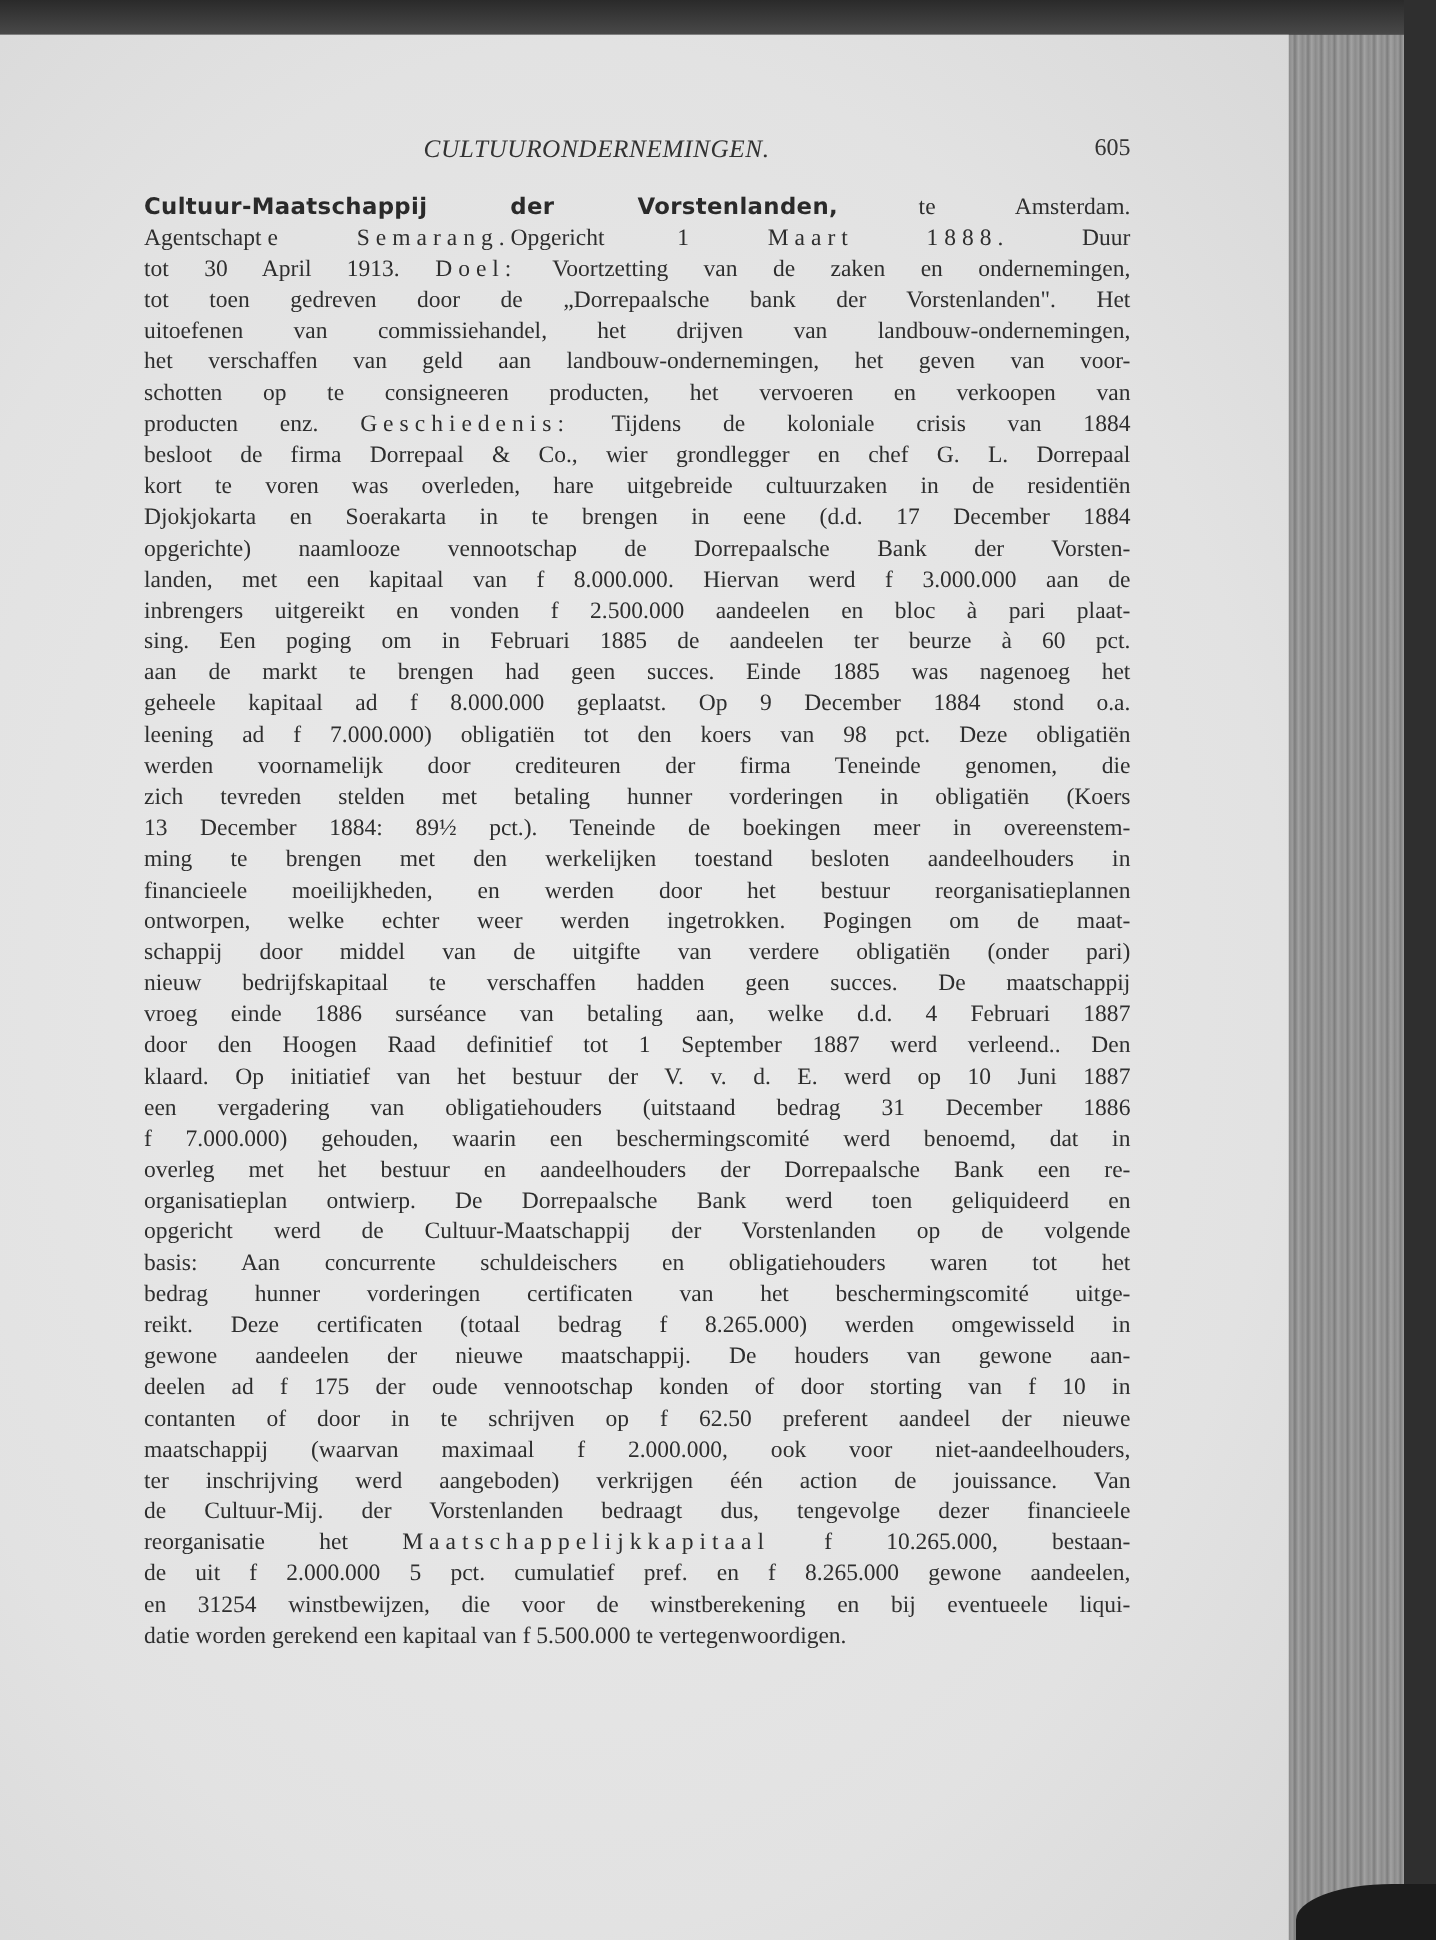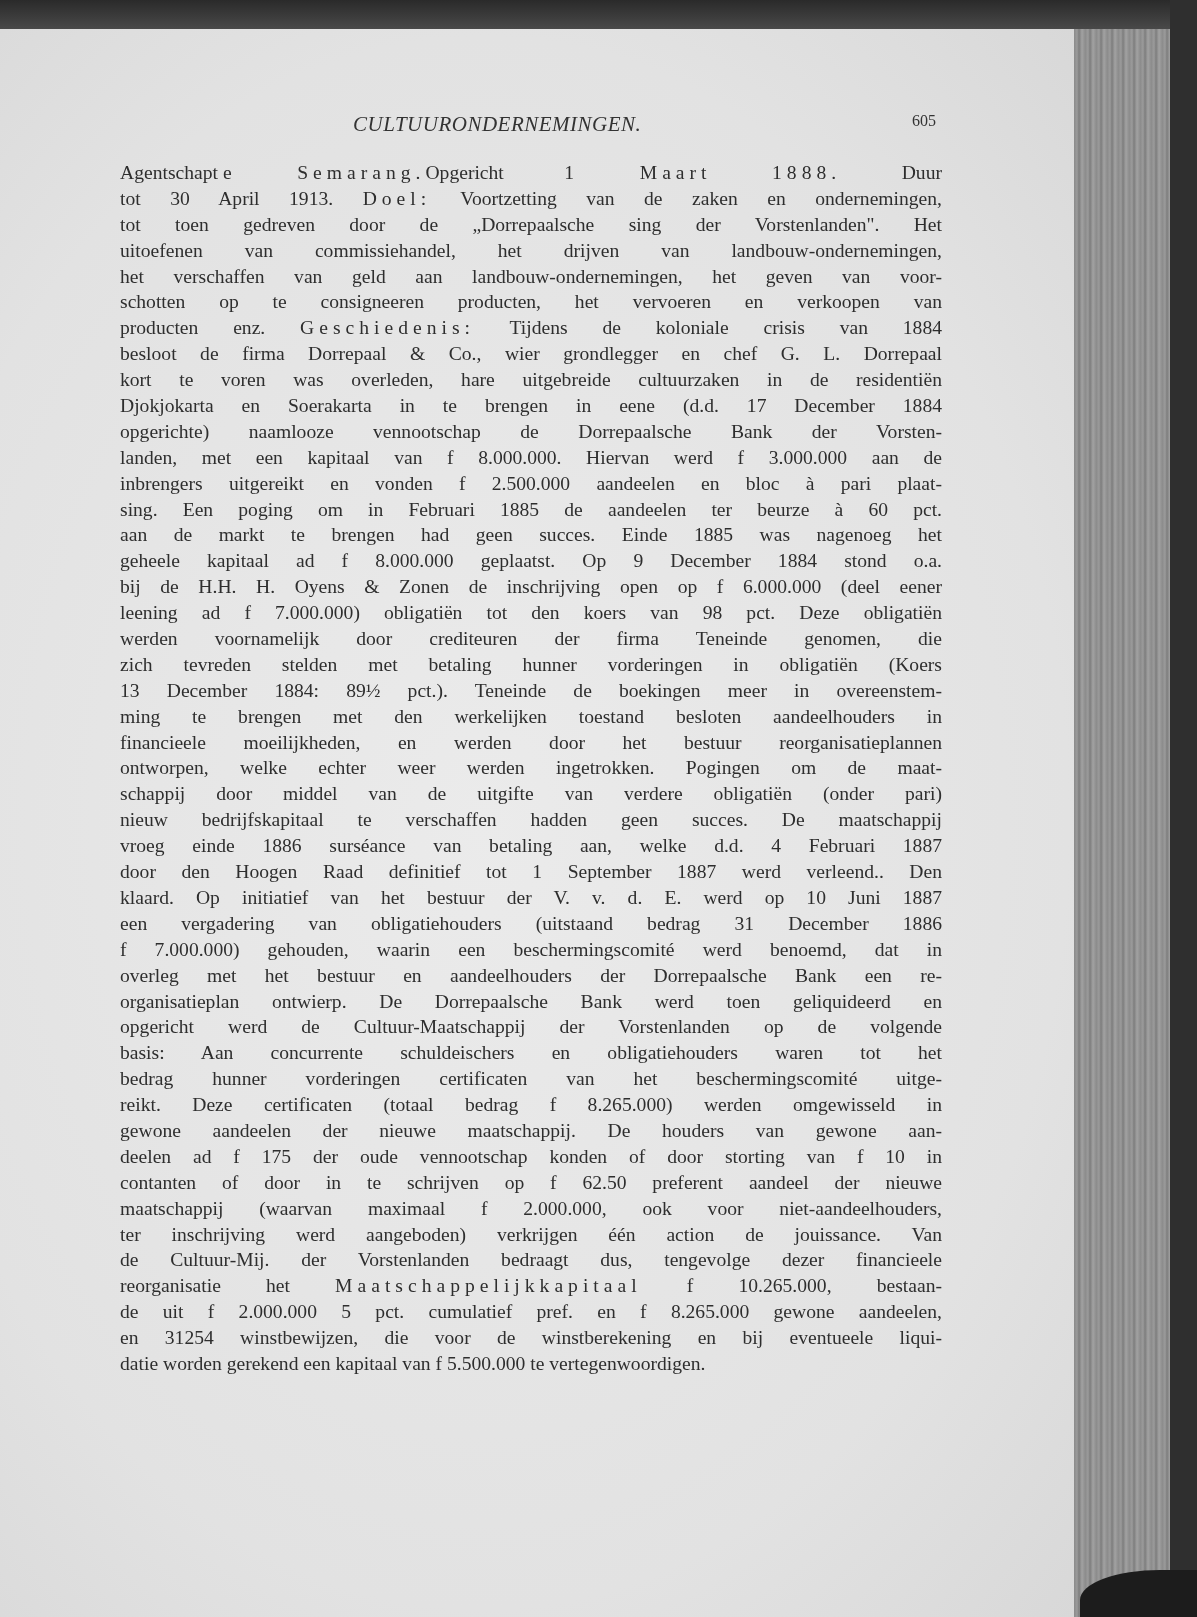--- a/index.html
+++ b/index.html
@@ -32,21 +32,21 @@
     }
     .running-head {
       position: absolute; top: 110px; left: 0; width: 1074px; height: 30px;
     }
     .running-title {
       position: absolute; left: 353px; top: 2px;
       font-style: italic; font-size: 21px; letter-spacing: 0.5px; color: #333;
     }
     .page-number {
       position: absolute; left: 912px; top: 2px;
-      font-size: 16px; color: #333;
+      font-size: 20px; color: #333;
     }
     .text-block {
       position: absolute; left: 120px; top: 160px; width: 822px;
       font-size: 19.6px; line-height: 25.9px; color: #2e2e2e;
       text-align: justify;
     }
     .line { display: block; white-space: nowrap; text-align-last: justify; text-align: justify; height: 25.9px; }
     .line.last { text-align-last: left; }
     .entry-title {
       font-family: "DejaVu Sans", "Liberation Sans", sans-serif;
@@ -62,38 +62,38 @@
 <div class="page-edges"></div>
 <div class="book-cover"></div>
 <div class="bottom-corner"></div>
 
 <div class="running-head">
   <span class="running-title">CULTUURONDERNEMINGEN.</span>
   <span class="page-number">605</span>
 </div>
 
 <div class="text-block">
+  <div class="line"><span class="entry-title">Cultuur-Maatschappij der Vorstenlanden,</span><span> te Amsterdam.</span></div>
   <div id="lines-container">
       <div class="line"><span>Agentschap</span><span class="spaced">te Semarang.</span><span>Opgericht</span><span class="spaced"> 1 Maart 1888. </span><span>Duur</span></div>
       <div class="line"><span>tot 30 April 1913. </span><span class="spaced">Doel:</span><span> Voortzetting van de zaken en ondernemingen,</span></div>
-      <div class="line"><span>tot toen gedreven door de „Dorrepaalsche sing der Vorstenlanden". Het</span></div>
+      <div class="line"><span>tot toen gedreven door de „Dorrepaalsche bank der Vorstenlanden". Het</span></div>
       <div class="line"><span>uitoefenen van commissiehandel, het drijven van landbouw-ondernemingen,</span></div>
       <div class="line"><span>het verschaffen van geld aan landbouw-ondernemingen, het geven van voor-</span></div>
       <div class="line"><span>schotten op te consigneeren producten, het vervoeren en verkoopen van</span></div>
       <div class="line"><span>producten enz. </span><span class="spaced">Geschiedenis:</span><span> Tijdens de koloniale crisis van 1884</span></div>
       <div class="line"><span>besloot de firma Dorrepaal &amp; Co., wier grondlegger en chef G. L. Dorrepaal</span></div>
       <div class="line"><span>kort te voren was overleden, hare uitgebreide cultuurzaken in de residentiën</span></div>
       <div class="line"><span>Djokjokarta en Soerakarta in te brengen in eene (d.d. 17 December 1884</span></div>
       <div class="line"><span>opgerichte) naamlooze vennootschap de Dorrepaalsche Bank der Vorsten-</span></div>
       <div class="line"><span>landen, met een kapitaal van f 8.000.000. Hiervan werd f 3.000.000 aan de</span></div>
       <div class="line"><span>inbrengers uitgereikt en vonden f 2.500.000 aandeelen en bloc à pari plaat-</span></div>
       <div class="line"><span>sing. Een poging om in Februari 1885 de aandeelen ter beurze à 60 pct.</span></div>
       <div class="line"><span>aan de markt te brengen had geen succes. Einde 1885 was nagenoeg het</span></div>
       <div class="line"><span>geheele kapitaal ad f 8.000.000 geplaatst. Op 9 December 1884 stond o.a.</span></div>
-      <div class="line"><span>bij de H.H. H. Oyens &amp; Zonen de inschrijving open op f 6.000.000 (deel eener</span></div>
       <div class="line"><span>leening ad f 7.000.000) obligatiën tot den koers van 98 pct. Deze obligatiën</span></div>
       <div class="line"><span>werden voornamelijk door crediteuren der firma Teneinde genomen, die</span></div>
       <div class="line"><span>zich tevreden stelden met betaling hunner vorderingen in obligatiën (Koers</span></div>
       <div class="line"><span>13 December 1884: 89½ pct.). Teneinde de boekingen meer in overeenstem-</span></div>
       <div class="line"><span>ming te brengen met den werkelijken toestand besloten aandeelhouders in</span></div>
       <div class="line"><span>financieele moeilijkheden, en werden door het bestuur reorganisatieplannen</span></div>
       <div class="line"><span>ontworpen, welke echter weer werden ingetrokken. Pogingen om de maat-</span></div>
       <div class="line"><span>schappij door middel van de uitgifte van verdere obligatiën (onder pari)</span></div>
       <div class="line"><span>nieuw bedrijfskapitaal te verschaffen hadden geen succes. De maatschappij</span></div>
       <div class="line"><span>vroeg einde 1886 surséance van betaling aan, welke d.d. 4 Februari 1887</span></div>

